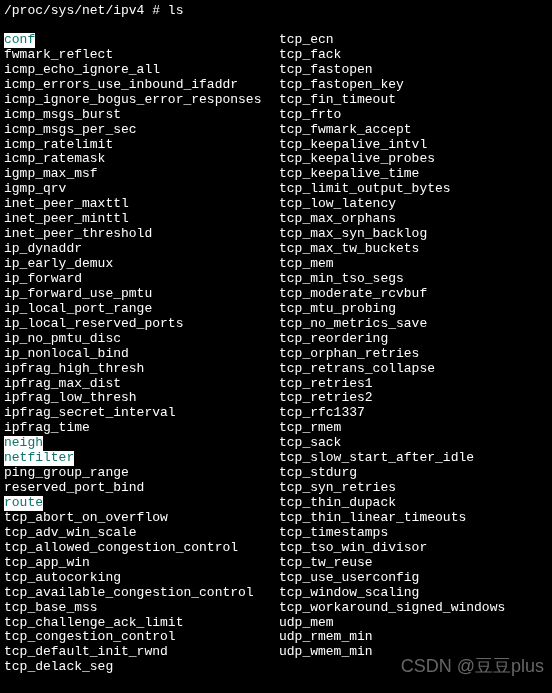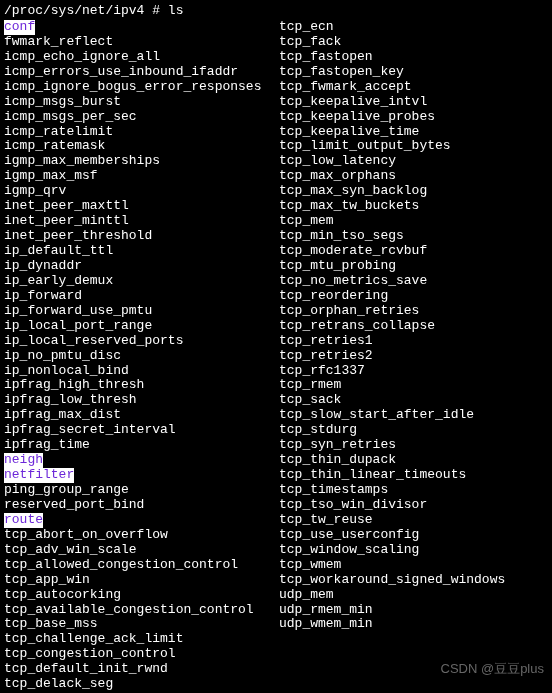--- a/index.html
+++ b/index.html
@@ -13,87 +13,85 @@
       font-family: "Courier New", monospace;
       font-size: 13px;
       line-height: 1.15;
       padding: 4px;
       width: 552px;
       height: 693px;
       overflow: hidden;
       position: relative;
     }
     .prompt-line {
-      margin-bottom: 1px;
+      margin-bottom: 14px;
     }
     .listing {
       display: flex;
     }
     .col {
       display: flex;
       flex-direction: column;
     }
     .col1 {
       width: 275px;
     }
     .col2 {
       flex: 1;
     }
     .entry {
       white-space: pre;
     }
     .highlight-dir {
       background: #fff;
-      color: #6d28d9;
+      color: #0f766e;
       display: inline-block;
     }
     .watermark {
       position: absolute;
       bottom: 16px;
       right: 8px;
       color: #888;
-      font-size: 13px;
+      font-size: 18px;
       opacity: 0.75;
       font-family: sans-serif;
     }
   </style>
 </head>
 <body>
 
 <div class="prompt-line">/proc/sys/net/ipv4 # ls</div>
 
 <div class="listing">
   <div class="col col1" id="col-left">
       <div class="entry"><span class="highlight-dir">conf</span></div>
       <div class="entry">fwmark_reflect</div>
       <div class="entry">icmp_echo_ignore_all</div>
       <div class="entry">icmp_errors_use_inbound_ifaddr</div>
       <div class="entry">icmp_ignore_bogus_error_responses</div>
       <div class="entry">icmp_msgs_burst</div>
       <div class="entry">icmp_msgs_per_sec</div>
       <div class="entry">icmp_ratelimit</div>
       <div class="entry">icmp_ratemask</div>
-      <div class="entry">igmp_max_memberships</div>
       <div class="entry">igmp_max_msf</div>
       <div class="entry">igmp_qrv</div>
       <div class="entry">inet_peer_maxttl</div>
       <div class="entry">inet_peer_minttl</div>
       <div class="entry">inet_peer_threshold</div>
-      <div class="entry">ip_default_ttl</div>
       <div class="entry">ip_dynaddr</div>
       <div class="entry">ip_early_demux</div>
       <div class="entry">ip_forward</div>
       <div class="entry">ip_forward_use_pmtu</div>
       <div class="entry">ip_local_port_range</div>
       <div class="entry">ip_local_reserved_ports</div>
       <div class="entry">ip_no_pmtu_disc</div>
       <div class="entry">ip_nonlocal_bind</div>
       <div class="entry">ipfrag_high_thresh</div>
+      <div class="entry">ipfrag_max_dist</div>
       <div class="entry">ipfrag_low_thresh</div>
-      <div class="entry">ipfrag_max_dist</div>
       <div class="entry">ipfrag_secret_interval</div>
       <div class="entry">ipfrag_time</div>
       <div class="entry"><span class="highlight-dir">neigh</span></div>
       <div class="entry"><span class="highlight-dir">netfilter</span></div>
       <div class="entry">ping_group_range</div>
       <div class="entry">reserved_port_bind</div>
       <div class="entry"><span class="highlight-dir">route</span></div>
       <div class="entry">tcp_abort_on_overflow</div>
       <div class="entry">tcp_adv_win_scale</div>
       <div class="entry">tcp_allowed_congestion_control</div>
@@ -104,20 +102,22 @@
       <div class="entry">tcp_challenge_ack_limit</div>
       <div class="entry">tcp_congestion_control</div>
       <div class="entry">tcp_default_init_rwnd</div>
       <div class="entry">tcp_delack_seg</div>
     </div>
   <div class="col col2" id="col-right">
       <div class="entry">tcp_ecn</div>
       <div class="entry">tcp_fack</div>
       <div class="entry">tcp_fastopen</div>
       <div class="entry">tcp_fastopen_key</div>
+      <div class="entry">tcp_fin_timeout</div>
+      <div class="entry">tcp_frto</div>
       <div class="entry">tcp_fwmark_accept</div>
       <div class="entry">tcp_keepalive_intvl</div>
       <div class="entry">tcp_keepalive_probes</div>
       <div class="entry">tcp_keepalive_time</div>
       <div class="entry">tcp_limit_output_bytes</div>
       <div class="entry">tcp_low_latency</div>
       <div class="entry">tcp_max_orphans</div>
       <div class="entry">tcp_max_syn_backlog</div>
       <div class="entry">tcp_max_tw_buckets</div>
       <div class="entry">tcp_mem</div>
@@ -136,21 +136,20 @@
       <div class="entry">tcp_slow_start_after_idle</div>
       <div class="entry">tcp_stdurg</div>
       <div class="entry">tcp_syn_retries</div>
       <div class="entry">tcp_thin_dupack</div>
       <div class="entry">tcp_thin_linear_timeouts</div>
       <div class="entry">tcp_timestamps</div>
       <div class="entry">tcp_tso_win_divisor</div>
       <div class="entry">tcp_tw_reuse</div>
       <div class="entry">tcp_use_userconfig</div>
       <div class="entry">tcp_window_scaling</div>
-      <div class="entry">tcp_wmem</div>
       <div class="entry">tcp_workaround_signed_windows</div>
       <div class="entry">udp_mem</div>
       <div class="entry">udp_rmem_min</div>
       <div class="entry">udp_wmem_min</div>
     </div>
 </div>
 
 <div class="watermark">CSDN @豆豆plus</div>
 
 </body></html>

